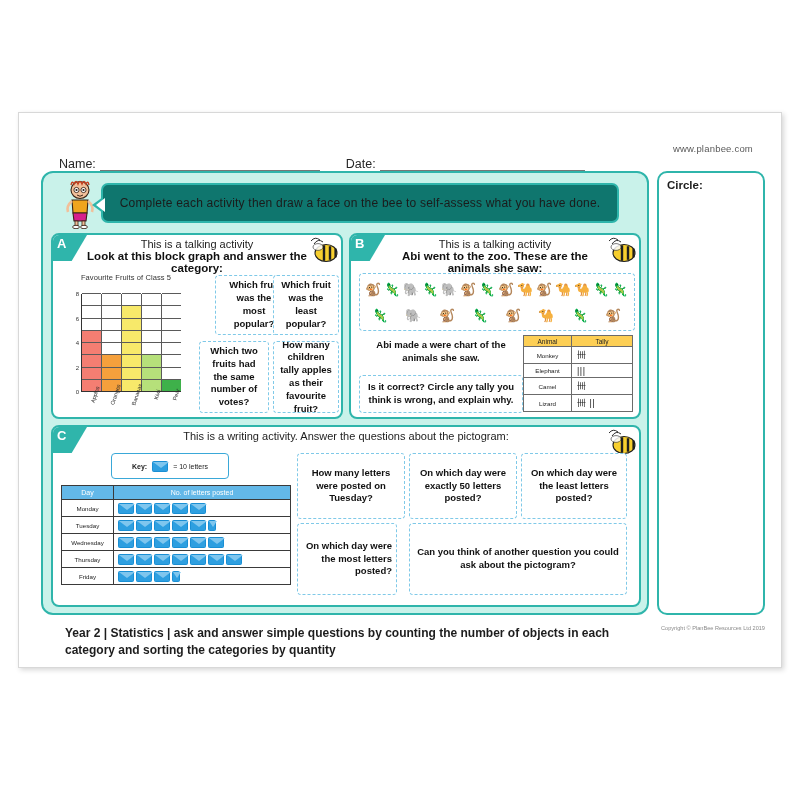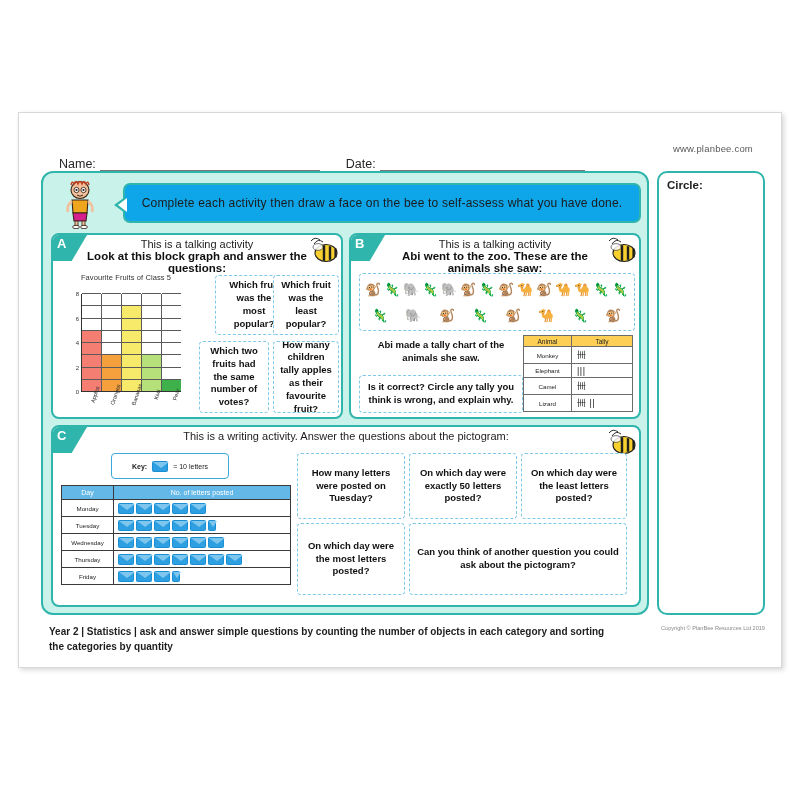--- a/index.html
+++ b/index.html
@@ -63,23 +63,23 @@
   }
   .notes-title { font-size: 11.5px; font-weight: bold; color: #1d1d1d; }
 
   
   .banner {
     position: absolute; left: 8px; top: 6px;
     width: 590px; height: 48px;
   }
   .mascot { position: absolute; left: 8px; top: -2px; width: 42px; height: 52px; }
   .bubble {
-    position: absolute; left: 72px; top: 4px;
+    position: absolute; left: 50px; top: 4px;
     width: 518px; height: 40px;
-    background: #0ea5e9;
+    background: #0f766e;
     border: 2px solid #2fb5ab;
     border-radius: 7px;
     display: flex; align-items: center; justify-content: center;
     font-size: 12px; color: #1b1b1b;
     letter-spacing: .2px;
   }
   .bubble:before {
     content: ""; position: absolute; left: -11px; top: 12px;
     width: 0; height: 0;
     border-top: 8px solid transparent;
@@ -317,21 +317,21 @@
         </svg>
         <div class="bubble">
           <span>Complete each activity then draw a face on the bee to self-assess what you have done.</span>
         </div>
       </div>
 
       <div class="card" id="cardA">
         <div class="corner-tab">A</div>
         <div class="card-head">
           <div class="talk-line">This is a talking activity</div>
-          <div class="instr-line">Look at this block graph and answer the questions:</div>
+          <div class="instr-line">Look at this block graph and answer the category:</div>
           <svg class="bee" viewBox="0 0 34 30">
             <path d="M6 6 Q10 1 15 5" fill="none" stroke="#2b2b2b" stroke-width="1"></path>
             <path d="M9 9 Q13 3 18 7" fill="none" stroke="#2b2b2b" stroke-width="1"></path>
             <ellipse cx="21" cy="18" rx="11" ry="8.5" fill="#f7cf2e" stroke="#1f1f1f" stroke-width="1.1"></ellipse>
             <path d="M19 10.2 L19 25.8" stroke="#1f1f1f" stroke-width="2.4"></path>
             <path d="M25 11.2 L25 24.8" stroke="#1f1f1f" stroke-width="2.4"></path>
             <path d="M30.5 13.6 L30.5 22.4" stroke="#1f1f1f" stroke-width="2.2"></path>
             <ellipse cx="13" cy="12" rx="5" ry="3.4" fill="#ffffff" opacity=".85" stroke="#1f1f1f" stroke-width=".7"></ellipse>
           </svg>
         </div>
@@ -458,21 +458,21 @@
             <span class="animal">🦎</span>
             <span class="animal">🐘</span>
             <span class="animal">🐒</span>
             <span class="animal">🦎</span>
             <span class="animal">🐒</span>
             <span class="animal">🐪</span>
             <span class="animal">🦎</span>
             <span class="animal">🐒</span>
           </div>
 
-        <div style="position:absolute;left:10px;top:104px;width:160px;text-align:center;font-size:9.5px;font-weight:bold;color:#111;line-height:1.35;">Abi made a tally chart of the animals she saw.</div>
+        <div style="position:absolute;left:10px;top:104px;width:160px;text-align:center;font-size:9.5px;font-weight:bold;color:#111;line-height:1.35;">Abi made a were chart of the animals she saw.</div>
 
         <div class="qbox" style="position:absolute;left:8px;top:140px;width:164px;height:38px;">Is it correct? Circle any tally you think is wrong, and explain why.</div>
 
         <table class="tally-table">
           <thead>
             <tr>
               <th>Animal</th>
               <th>Tally</th>
             </tr>
           </thead>
@@ -589,24 +589,24 @@
                   </div>
                 </td>
               </tr>
             </tbody>
         </table>
 
         <div class="qgridC">
           <div class="qbox qC" style="left:0px;top:0px;width:108px;height:66px;">How many letters were posted on Tuesday?</div>
           <div class="qbox qC" style="left:112px;top:0px;width:108px;height:66px;">On which day were exactly 50 letters posted?</div>
           <div class="qbox qC" style="left:224px;top:0px;width:106px;height:66px;">On which day were the least letters posted?</div>
-          <div class="qbox qC" style="left:0px;top:70px;width:108px;height:72px;">On which day were the most letters posted?</div>
+          <div class="qbox qC" style="left:0px;top:70px;width:100px;height:72px;text-align:right;">On which day were the most letters posted?</div>
           <div class="qbox qC" style="left:112px;top:70px;width:218px;height:72px;">Can you think of another question you could ask about the pictogram?</div>
         </div>
       </div>
 
     </div>
 
-    <div style="position:absolute;left:30px;top:512px;width:560px;font-size:10px;font-weight:bold;color:#1d1d1d;line-height:1.45;">Year 2 | Statistics | ask and answer simple questions by counting the number of objects in each category and sorting the categories by quantity</div>
+    <div style="position:absolute;left:46px;top:512px;width:560px;font-size:12px;font-weight:bold;color:#1d1d1d;line-height:1.45;">Year 2 | Statistics | ask and answer simple questions by counting the number of objects in each category and sorting the categories by quantity</div>
     <div style="position:absolute;right:16px;top:512px;font-size:5.6px;color:#8a8a8a;">Copyright © PlanBee Resources Ltd 2019</div>
 
   </div>
 </div>
 
 </body></html>

